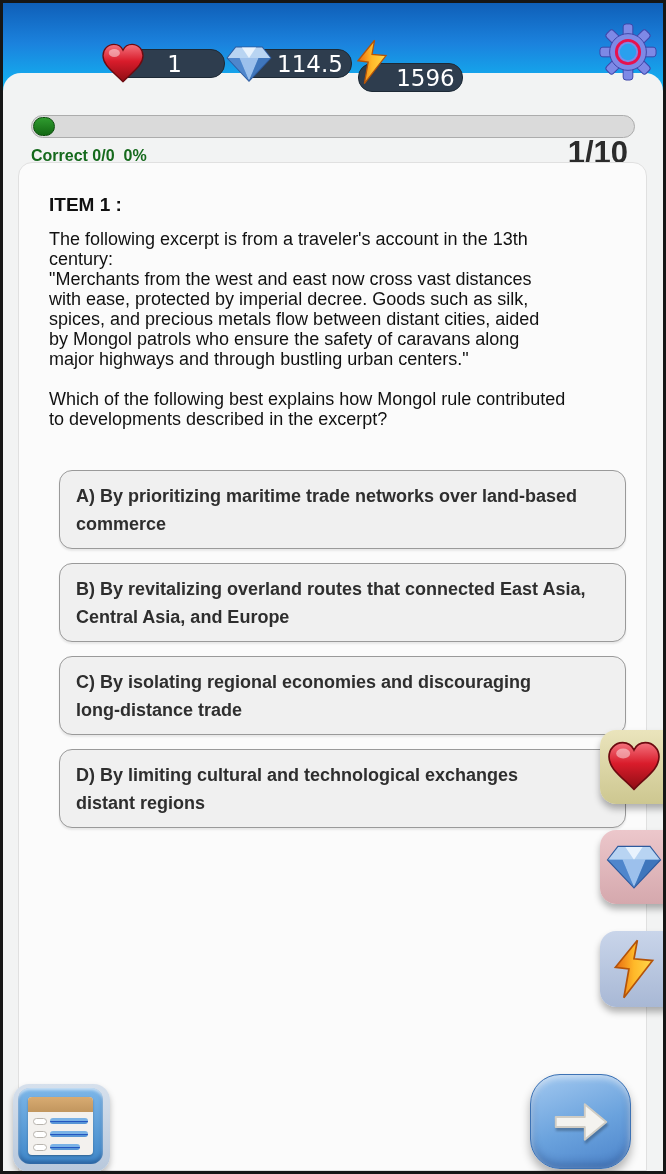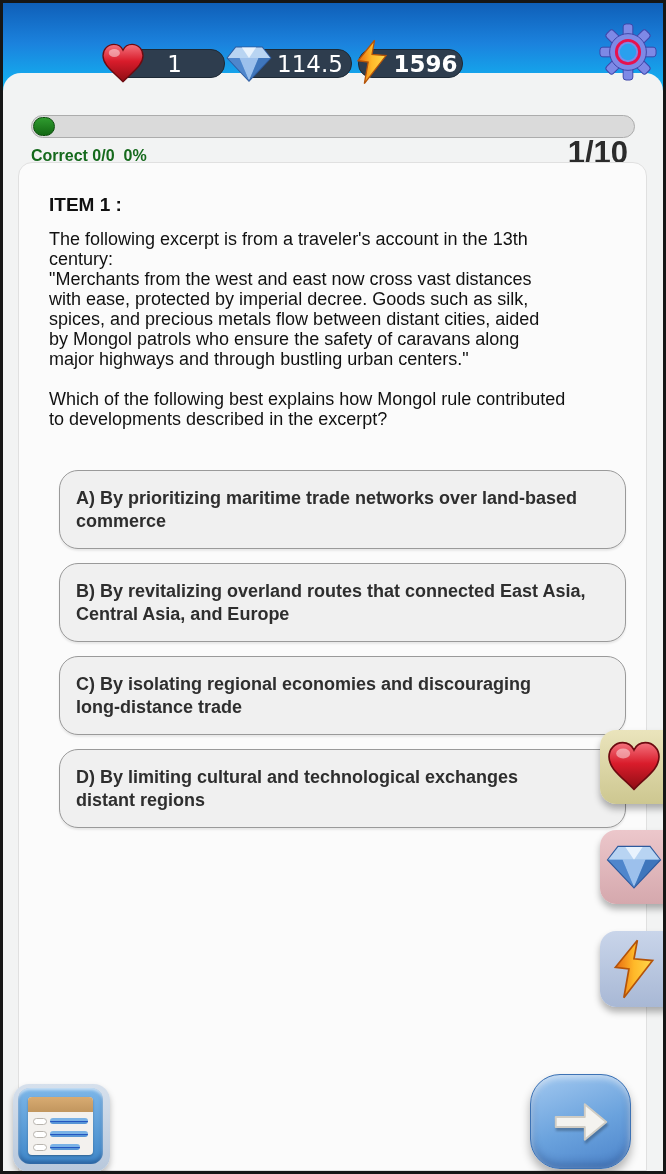--- a/index.html
+++ b/index.html
@@ -21,21 +21,21 @@
   }
   .hud { position:absolute; left:0; top:0; width:100%; height:90px; z-index:5; }
   .pill {
     position:absolute; height:29px; background:#2e3d4e;
     border:1px solid #1d2935; border-radius:14px;
     color:#fff; font-family:"DejaVu Sans", sans-serif; font-size:23px;
     display:flex; align-items:center; justify-content:center;
   }
   .pill-hearts { left:107px; top:46px; width:115px; padding-left:14px; }
   .pill-gems   { left:235px; top:46px; width:114px; padding-left:30px; }
-  .pill-bolts  { left:355px; top:46px; width:105px; padding-left:30px;font-weight:bold; }
+  .pill-bolts  { left:355px; top:60px; width:105px; padding-left:30px; }
   .hud-icon { position:absolute; }
   .icon-heart-hud { left:98px;  top:40px; width:44px; height:40px; }
   .icon-gem-hud   { left:222px; top:42px; width:48px; height:38px; }
   .icon-bolt-hud  { left:350px; top:36px; width:38px; height:46px; }
   .gear-btn { position:absolute; left:596px; top:20px; width:58px; height:58px; cursor:pointer; }
   
   .progress-track {
     position:absolute; left:28px; top:42px; width:604px; height:23px;
     background:#dadada; border:1px solid #acacac; border-radius:12px;
   }
@@ -61,24 +61,24 @@
     position:absolute; left:30px; top:31px;
     font-size:19px; font-weight:bold; color:#111;
   }
   .question-text {
     position:absolute; left:30px; top:66px; width:594px;
     font-size:18px; font-weight:normal; color:#111;
     line-height:20px; white-space:pre;
   }
   .option {
     position:absolute; left:40px; width:567px; height:79px;
-    background:#f0f0f0; border:1px solid #9a9a9a; border-radius:19px;
+    background:#f0f0f0; border:1px solid #9a9a9a; border-radius:13px;
     display:flex; align-items:center; padding:0 16px;
     font-size:18px; font-weight:bold; color:#2e2e2e;
-    line-height:23px; white-space:pre; cursor:pointer;
+    line-height:28px; white-space:pre; cursor:pointer;
     box-shadow:0 2px 2px rgba(0,0,0,0.08);
   }
   .option-a { top:307px; } .option-b { top:400px; }
   .option-c { top:493px; } .option-d { top:586px; }
   
   .side-btn {
     position:absolute; left:597px; width:78px; height:74px;
     border-radius:16px; z-index:6; cursor:pointer;
     box-shadow:0 5px 7px rgba(0,0,0,0.3);
   }

